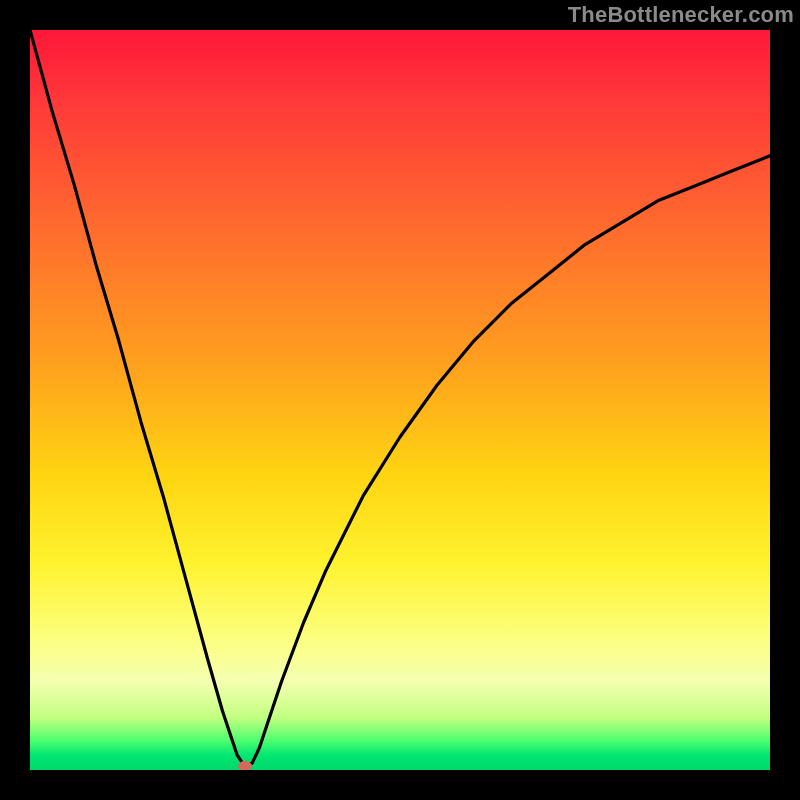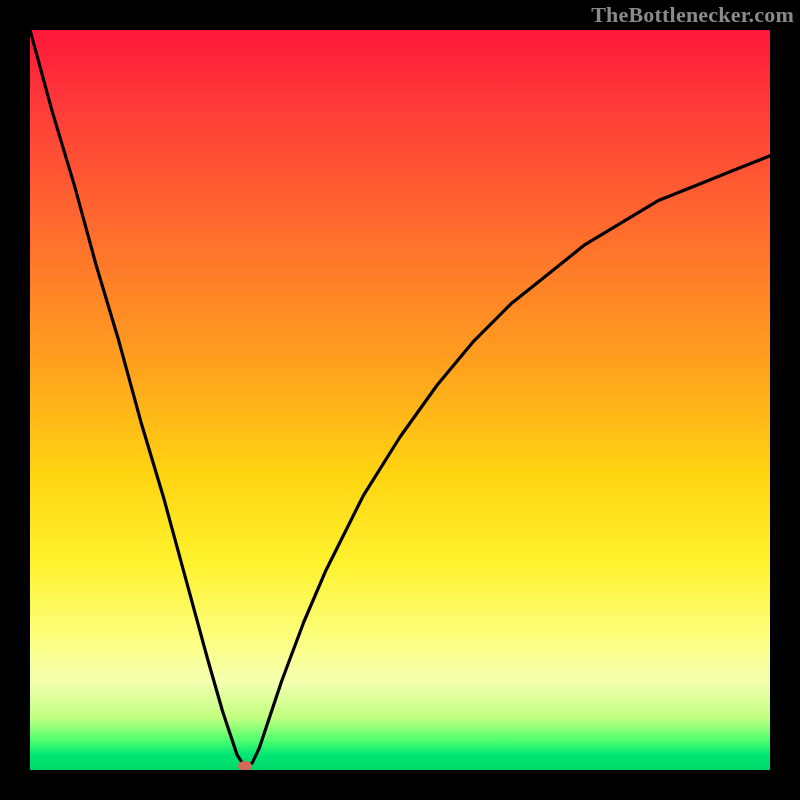--- a/index.html
+++ b/index.html
@@ -7,21 +7,21 @@
   .frame {
     position: relative;
     width: 800px;
     height: 800px;
     background: #000;
   }
   .watermark {
     position: absolute;
     top: 2px;
     right: 6px;
-    font-family: Liberation Serif, serif;
+    font-family: Liberation Sans, sans-serif;
     font-size: 22px;
     font-weight: 600;
     color: #8a8a8a;
     letter-spacing: 0.2px;
     z-index: 10;
   }
   .plot-area {
     position: absolute;
     left: 30px;
     top: 30px;

